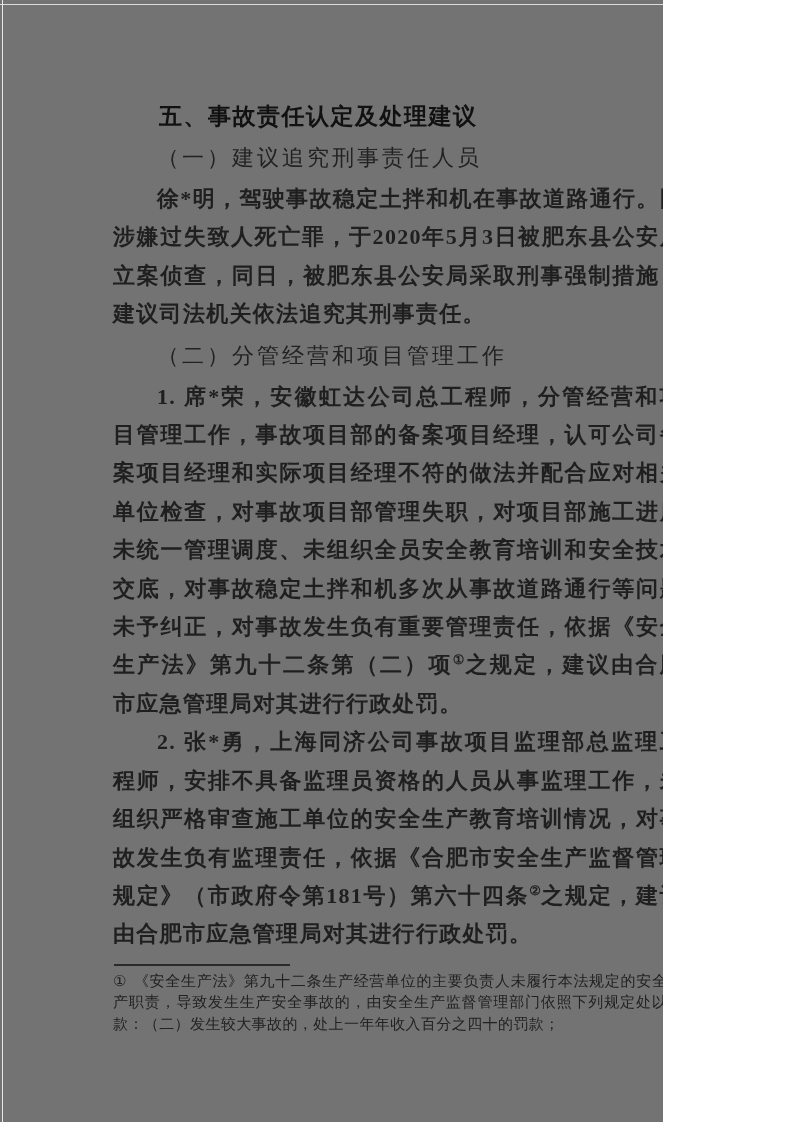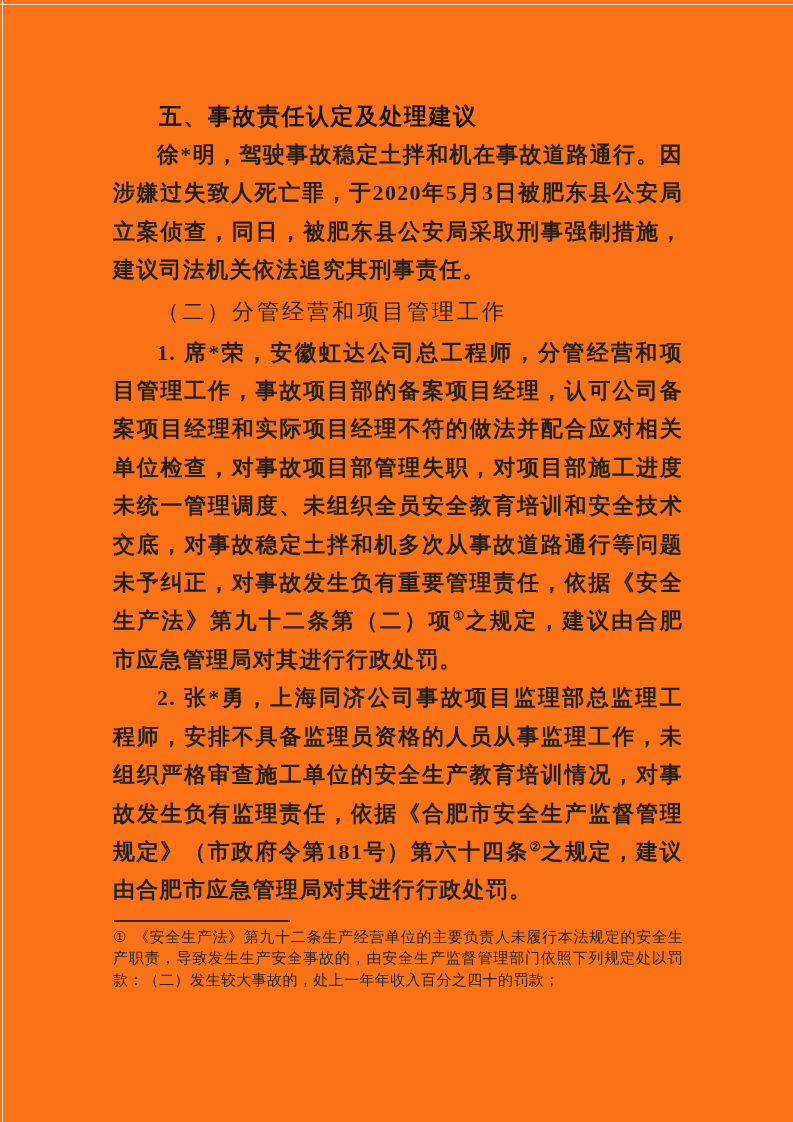--- a/index.html
+++ b/index.html
@@ -2,23 +2,23 @@
 <html><head>
 <meta charset="utf-8">
 <style>
   html, body {
     margin: 0;
     padding: 0;
     background: #ffffff;
   }
   .page {
     position: relative;
-    width: 793px;
+    width: 663px;
     height: 1122px;
-    background: #f97316;
+    background: #737373;
     overflow: hidden;
     font-family: "Liberation Serif", "DejaVu Serif", serif;
     color: #1f1f1f;
   }
   .page-edge-top {
     position: absolute;
     top: 4px; left: 0; right: 0;
     height: 1px;
     background: #dcdcdc;
   }
@@ -100,20 +100,21 @@
 <body>
 
 <div class="page">
   <div class="page-edge-top"></div>
   <div class="page-edge-left"></div>
 
   <div class="content">
 
     <h1 class="doc-title">五、事故责任认定及处理建议</h1>
 
+    <h2 class="sub-heading">（一）建议追究刑事责任人员</h2>
 
     <p class="body-para">徐*明，驾驶事故稳定土拌和机在事故道路通行。因涉嫌过失致人死亡罪，于2020年5月3日被肥东县公安局立案侦查，同日，被肥东县公安局采取刑事强制措施，建议司法机关依法追究其刑事责任。</p>
 
     <h2 class="sub-heading">（二）分管经营和项目管理工作</h2>
 
     <p class="body-para"><span>1. 席*荣，安徽虹达公司总工程师，分管经营和项目管理工作，事故项目部的备案项目经理，认可公司备案项目经理和实际项目经理不符的做法并配合应对相关单位检查，对事故项目部管理失职，对项目部施工进度未统一管理调度、未组织全员安全教育培训和安全技术交底，对事故稳定土拌和机多次从事故道路通行等问题未予纠正，对事故发生负有重要管理责任，依据《安全生产法》第九十二条第（二）项</span><sup class="fn-ref">①</sup><span>之规定，建议由合肥市应急管理局对其进行行政处罚。</span></p>
 
     <p class="body-para"><span>2. 张*勇，上海同济公司事故项目监理部总监理工程师，安排不具备监理员资格的人员从事监理工作，未组织严格审查施工单位的安全生产教育培训情况，对事故发生负有监理责任，依据《合肥市安全生产监督管理规定》（市政府令第181号）第六十四条</span><sup class="fn-ref">②</sup><span>之规定，建议由合肥市应急管理局对其进行行政处罚。</span></p>
 
     <div class="footnote-area">

